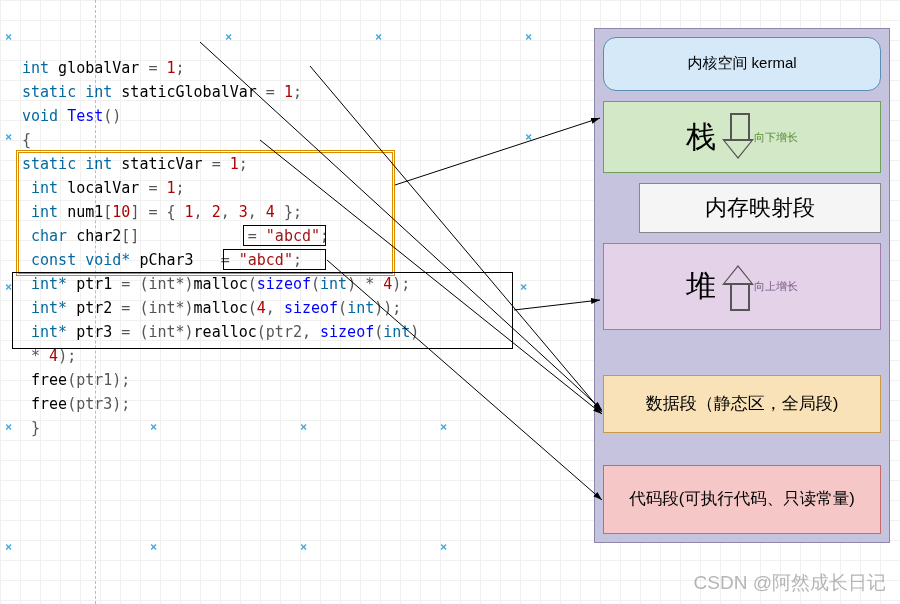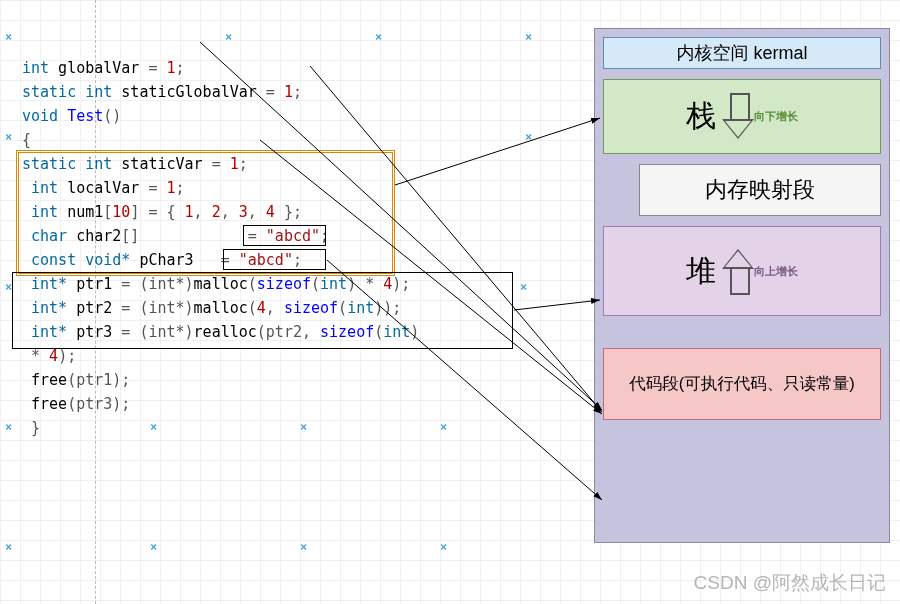--- a/index.html
+++ b/index.html
@@ -103,21 +103,21 @@
   }
   .mem-box {
     border-width: 1px;
     border-style: solid;
     display: flex;
     align-items: center;
     justify-content: center;
     position: relative;
     font-family: "Microsoft YaHei", sans-serif;
   }
-  .mem-kernel { background:#d6e9f8; border-color:#5a8db8; height:32px; font-size:18px; }
+  .mem-kernel { background:#d6e9f8; border-color:#5a8db8; height:56px; font-size:15px;border-radius:13px; }
   .mem-stack  { background:#d3e8c7; border-color:#6fa05b; height:75px; font-size:30px; }
   .mem-mmap   { background:#f5f5f5; border-color:#888; height:52px; font-size:22px;margin-left:36px; }
   .mem-heap   { background:#e4d3e8; border-color:#a07bab; height:90px; font-size:30px; }
   .mem-data   { background:#f9e2b7; border-color:#c99a45; height:60px; font-size:17px; margin-top:35px;}
   .mem-code   { background:#f5c7c7; border-color:#c46a6a; height:72px; font-size:16.5px; margin-top:22px;}
   .arrow-down, .arrow-up {
     width: 32px; height: 48px;
     position: relative;
     margin-left: 6px;
   }
@@ -145,21 +145,20 @@
     border-bottom:20px solid #555;
   }
   .arrow-up .inner{
     position:absolute;left:3px;bottom:28px;
     border-left:13px solid transparent;border-right:13px solid transparent;
     border-bottom:16px solid #e4d3e8;z-index:2;
   }
   .grow-label {
     font-size: 11px; color: #5a8d3a; position: relative;
     font-family: "Microsoft YaHei", sans-serif;
-    font-weight: bold;
   }
   .grow-label2 { color:#7a5a88; }
   svg.lines {
     position: absolute;
     inset: 0;
     width: 900px;
     height: 604px;
     z-index: 4;
     pointer-events: none;
   }
@@ -237,20 +236,23 @@
   <div class="mem-box mem-mmap">
     <span>内存映射段</span>
   </div>
   <div class="mem-box mem-heap">
     <span>堆</span>
     <div class="arrow-up">
         <span class="inner"></span>
       </div>
     <span class="grow-label grow-label2">向上增长</span>
   </div>
+  <div class="mem-box mem-data">
+    <span>数据段（静态区，全局段)</span>
+  </div>
   <div class="mem-box mem-code">
     <span>代码段(可执行代码、只读常量)</span>
   </div>
 </div>
 
 <svg class="lines">
   <defs>
     <marker id="arrow" markerWidth="10" markerHeight="10" refX="9" refY="3" orient="auto">
       <path d="M0,0 L9,3 L0,6 Z" fill="#000"></path>
     </marker>

